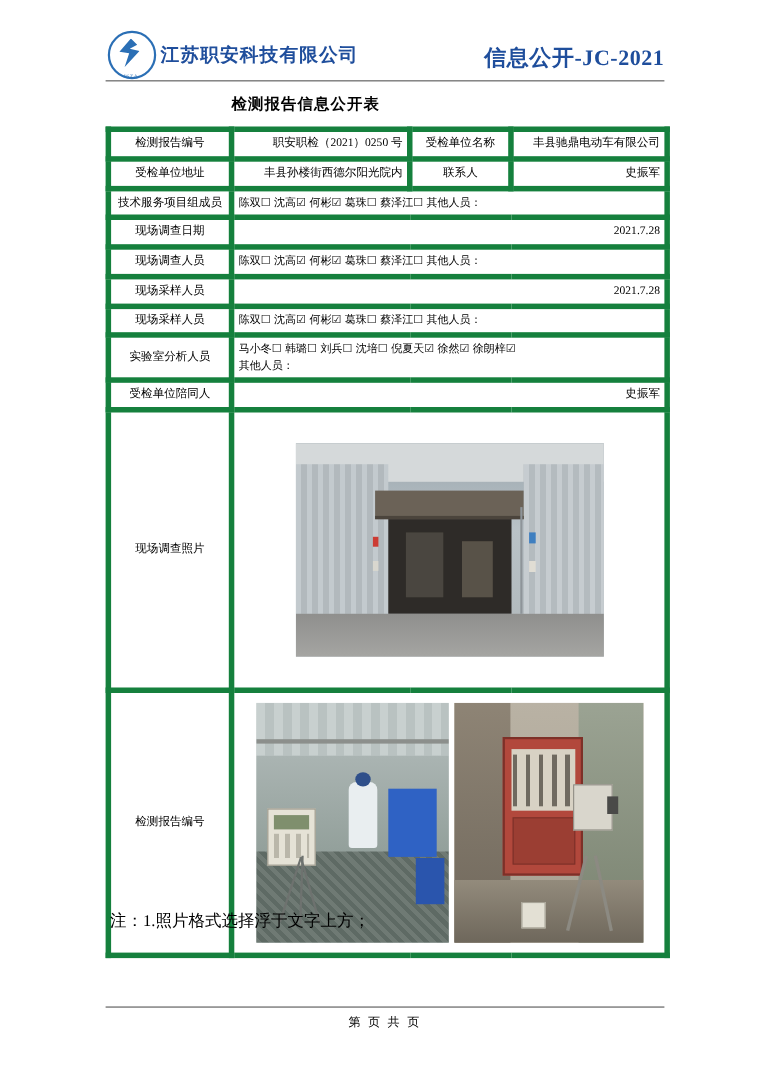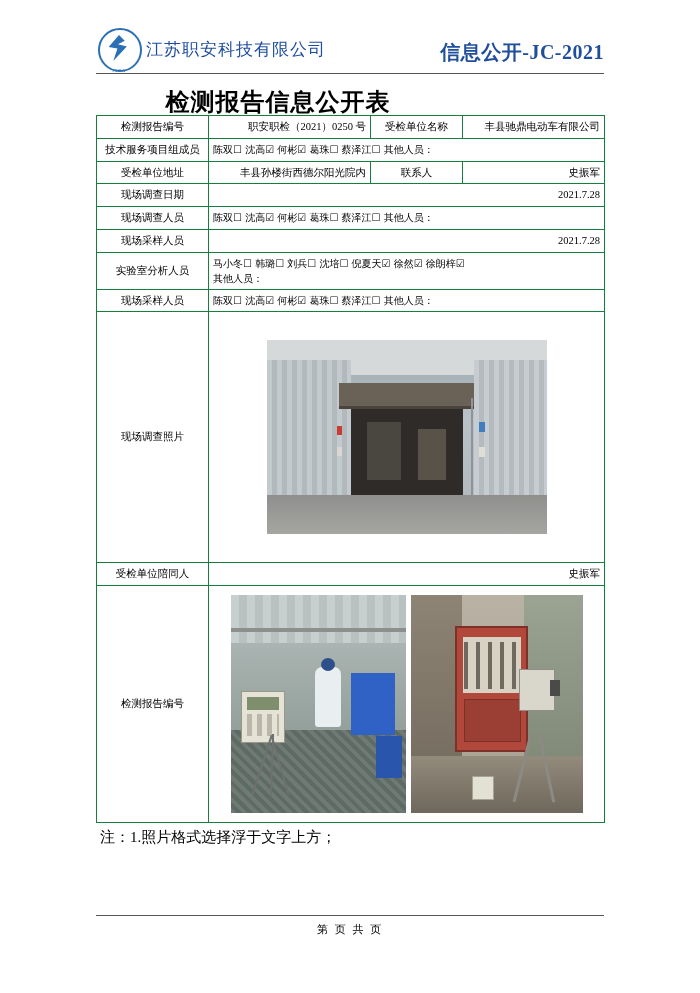--- a/index.html
+++ b/index.html
@@ -63,21 +63,21 @@
     font-size: 5px;
     color: #2b6fb5;
     letter-spacing: 0.5px;
   }
   .company-name {
     position: absolute;
     left: 50px;
     top: 10px;
     font-size: 17px;
     color: #1f4e9c;
-    font-weight: normal;
+    font-weight: bold;
     letter-spacing: 1px;
     white-space: nowrap;
   }
   .doc-code {
     position: absolute;
     right: 0px;
     top: 11px;
     font-size: 20px;
     color: #1f4e9c;
     font-weight: bold;
@@ -92,39 +92,39 @@
     height: 0;
     border-top: 1px solid #555;
   }
   
   .doc-title {
     position: absolute;
     left: 0;
     top: 86px;
     width: 556px;
     text-align: center;
-    font-size: 24px;
+    font-size: 14px;
     font-weight: bold;
     color: #000;
     letter-spacing: 1px;
     font-family: Liberation Sans, sans-serif;
   }
   
   table.main {
     position: absolute;
     left: 96px;
     top: 115px;
     width: 508px;
     border-collapse: collapse;
     table-layout: fixed;
     font-size: 10.5px;
     color: #000;
   }
   table.main td {
-    border: 1px solid #15803d;
+    border: 5px solid #15803d;
     padding: 3px 4px;
     vertical-align: middle;
     line-height: 1.5;
   }
   .lbl {
     text-align: center;
     white-space: nowrap;
   }
   .val {
     text-align: right;
@@ -290,75 +290,75 @@
       <col style="width:142px">
     </colgroup>
     <tbody>
       <tr>
         <td class="lbl">检测报告编号</td>
         <td class="val">职安职检（2021）0250 号</td>
         <td class="lbl">受检单位名称</td>
         <td class="val">丰县驰鼎电动车有限公司</td>
       </tr>
       <tr>
-        <td class="lbl">技术服务项目组成员</td>
-        <td class="members chk" colspan="3">陈双☐  沈高☑  何彬☑  葛珠☐  蔡泽江☐  其他人员：</td>
-      </tr>
-      <tr>
         <td class="lbl">受检单位地址</td>
         <td class="val">丰县孙楼街西德尔阳光院内</td>
         <td class="lbl">联系人</td>
         <td class="val">史振军</td>
       </tr>
       <tr>
+        <td class="lbl">技术服务项目组成员</td>
+        <td class="members chk" colspan="3">陈双☐  沈高☑  何彬☑  葛珠☐  蔡泽江☐  其他人员：</td>
+      </tr>
+      <tr>
         <td class="lbl">现场调查日期</td>
         <td class="val" colspan="3">2021.7.28</td>
       </tr>
       <tr>
         <td class="lbl">现场调查人员</td>
         <td class="members chk" colspan="3">陈双☐  沈高☑  何彬☑  葛珠☐  蔡泽江☐  其他人员：</td>
       </tr>
       <tr>
         <td class="lbl">现场采样人员</td>
         <td class="val" colspan="3">2021.7.28</td>
+      </tr>
+      <tr>
+        <td class="lbl">现场采样人员</td>
+        <td class="members chk" colspan="3">陈双☐  沈高☑  何彬☑  葛珠☐  蔡泽江☐  其他人员：</td>
       </tr>
       <tr>
         <td class="lbl">实验室分析人员</td>
         <td class="members chk" colspan="3">
           <div>马小冬☐  韩璐☐  刘兵☐  沈培☐  倪夏天☑  徐然☑  徐朗梓☑</div>
           <div>其他人员：</div>
         </td>
       </tr>
       <tr>
-        <td class="lbl">现场采样人员</td>
-        <td class="members chk" colspan="3">陈双☐  沈高☑  何彬☑  葛珠☐  蔡泽江☐  其他人员：</td>
+        <td class="lbl">受检单位陪同人</td>
+        <td class="val" colspan="3">史振军</td>
       </tr>
       <tr>
         <td class="photo-label">现场调查照片</td>
         <td class="photo-cell" colspan="3">
           <div class="ph1">
             <div class="sky"></div>
             <div class="wallL"></div>
             <div class="wallR"></div>
             <div class="doorway"></div>
             <div class="inner1"></div>
             <div class="inner2"></div>
             <div class="canopy"></div>
             <div class="ground"></div>
             <div class="sign1"></div>
             <div class="sign2"></div>
             <div class="sign3"></div>
             <div class="sign4"></div>
             <div class="pole"></div>
           </div>
         </td>
-      </tr>
-      <tr>
-        <td class="lbl">受检单位陪同人</td>
-        <td class="val" colspan="3">史振军</td>
       </tr>
       <tr>
         <td class="photo-label">检测报告编号</td>
         <td class="photo-cell2" colspan="3">
           <div class="ph2wrap">
             <div class="ph2a">
               <div class="ceiling"></div>
               <div class="beam"></div>
               <div class="wall"></div>
               <div class="floor"></div>

